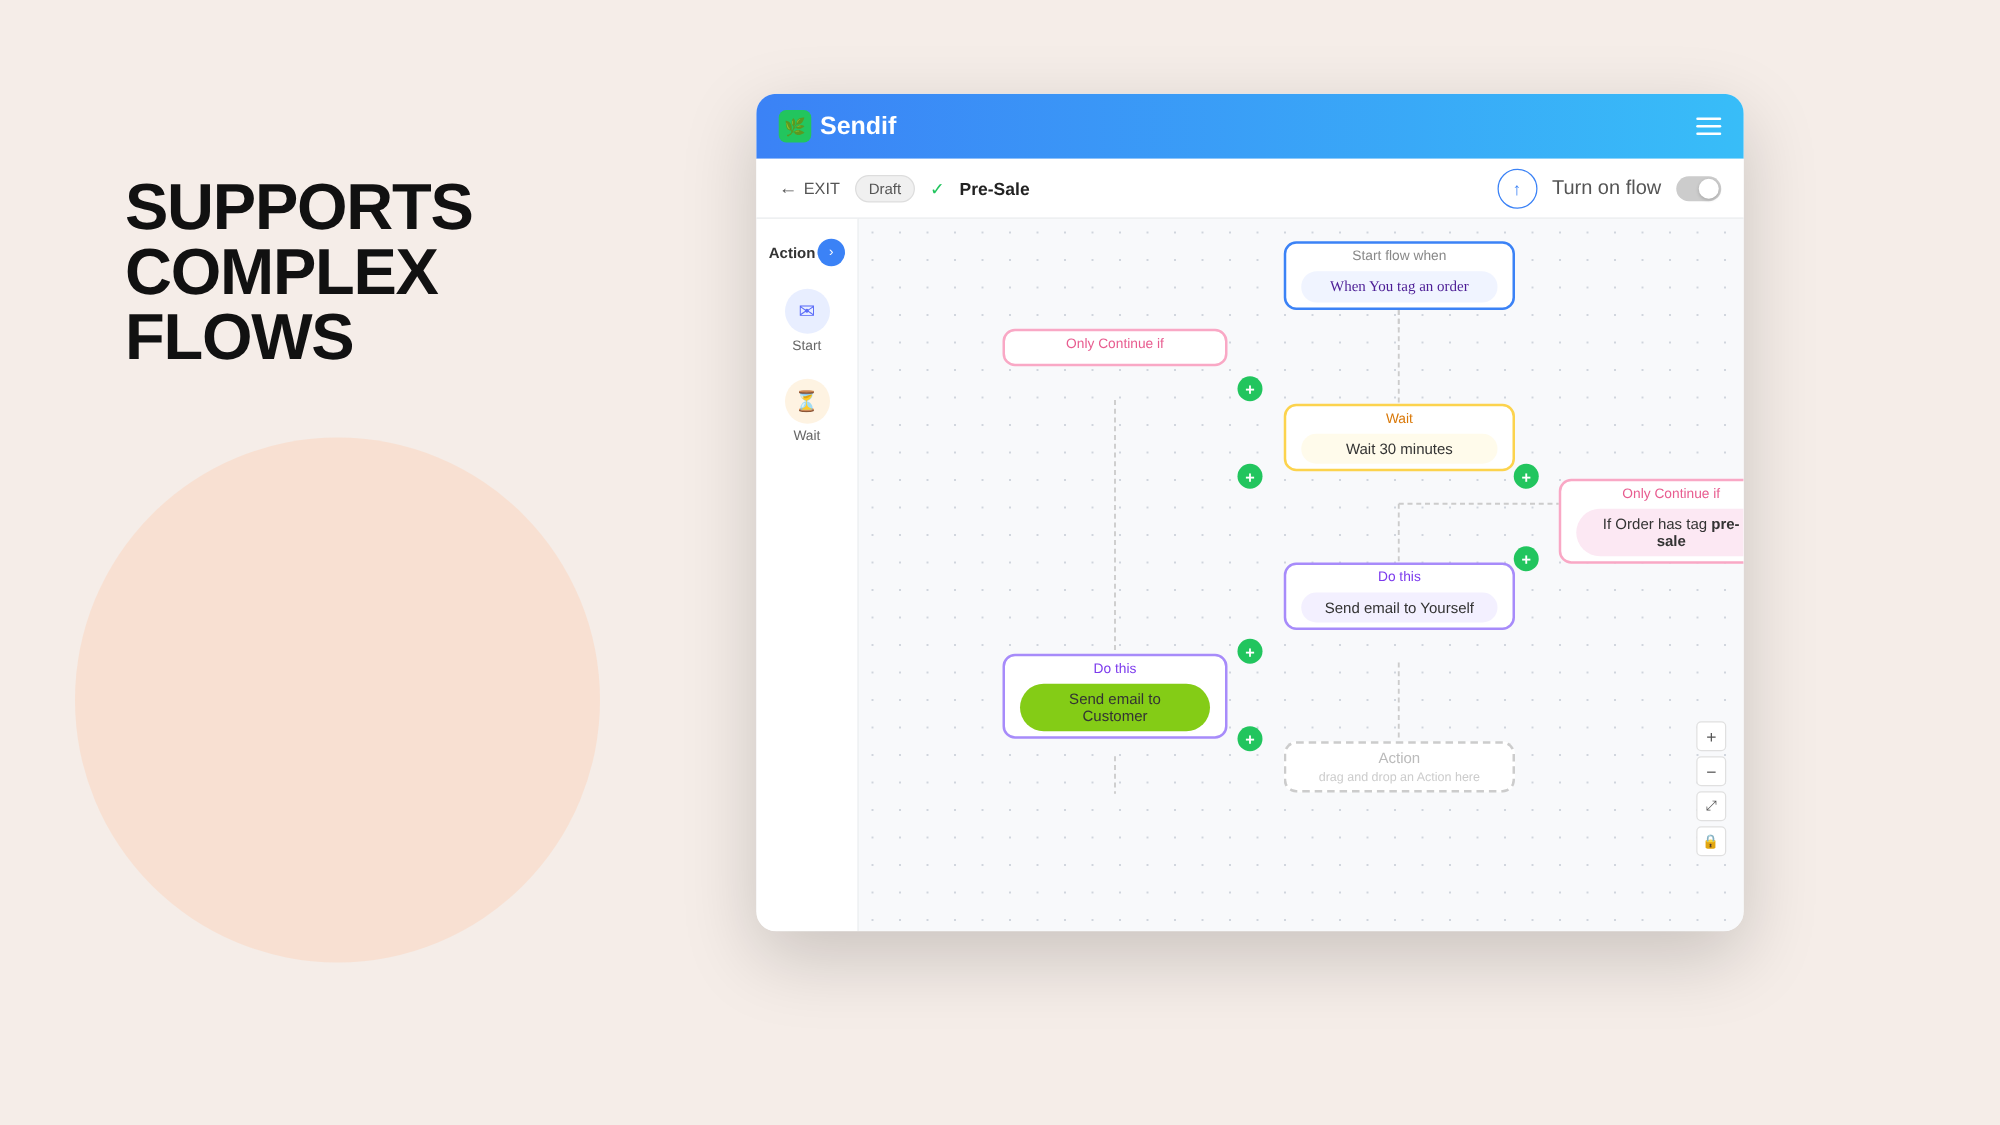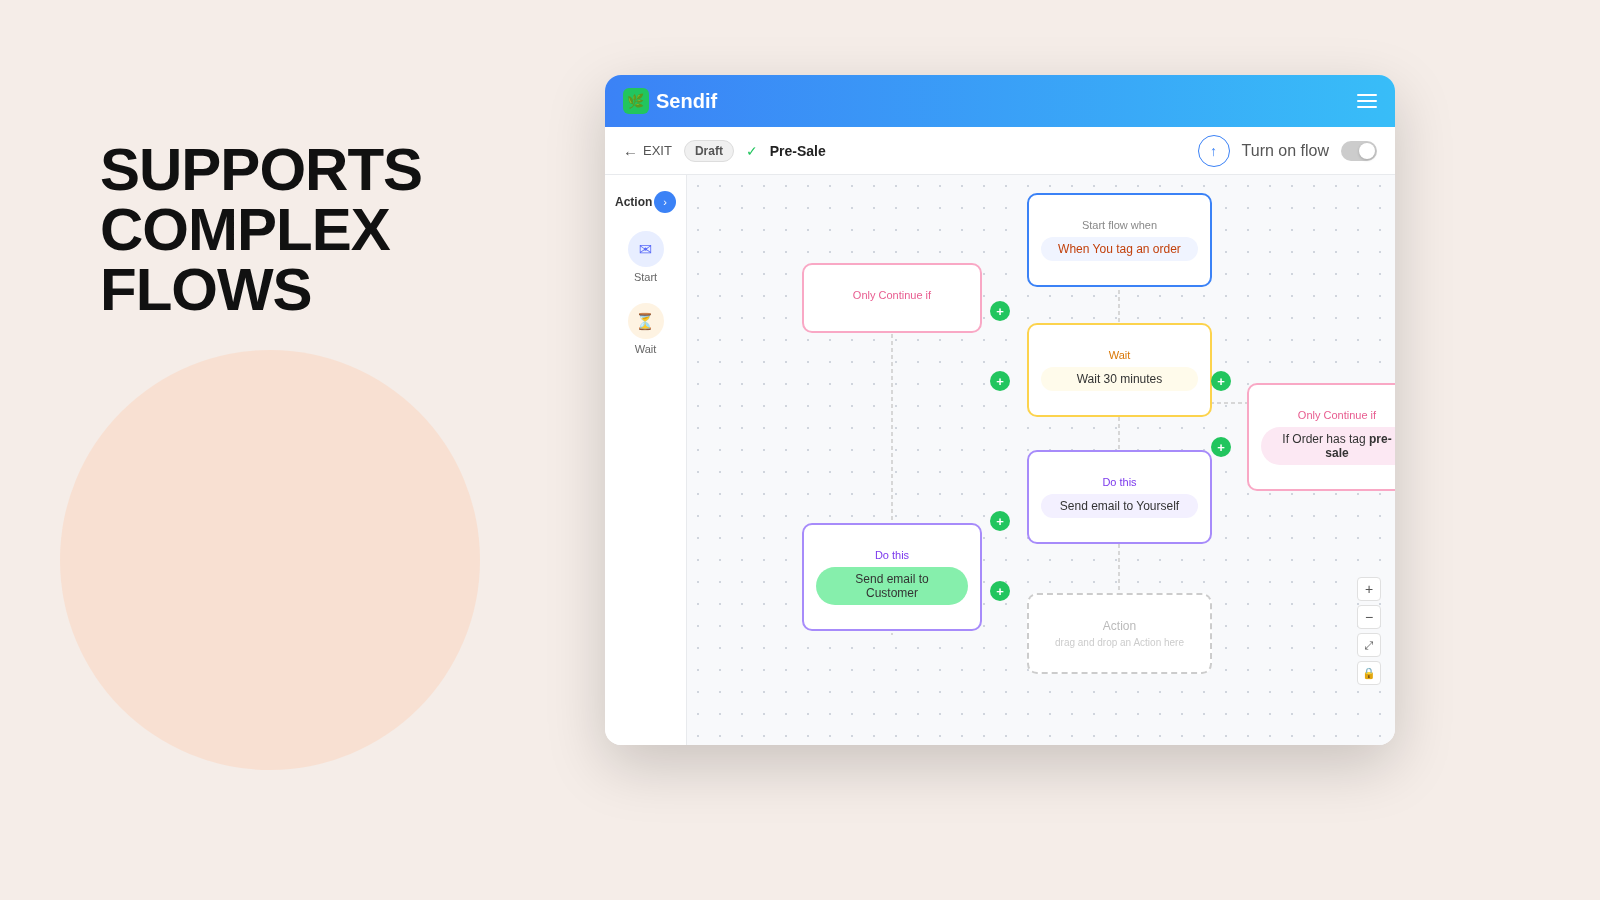--- a/index.html
+++ b/index.html
@@ -24,21 +24,21 @@
     }
 
     
     .left-panel {
       position: absolute;
       left: 100px;
       top: 140px;
       width: 540px;
     }
     .left-title {
-      font-size: 60px;
+      font-size: 52px;
       font-weight: 900;
       line-height: 1.0;
       color: #111;
       letter-spacing: -1px;
     }
 
     
     .app-window {
       position: absolute;
       left: 605px;
@@ -119,21 +119,21 @@
     .exit-arrow {
       font-size: 15px;
     }
     .draft-badge {
       background: #f0f0f0;
       border: 1px solid #ddd;
       border-radius: 20px;
       padding: 3px 10px;
       font-size: 12px;
       color: #555;
-      font-weight: 700;
+      font-weight: 400;
       text-align: center;
     }
     .check-icon {
       color: #22c55e;
       font-size: 14px;
     }
     .flow-name {
       font-size: 14px;
       font-weight: 600;
       color: #222;
@@ -242,21 +242,21 @@
       background: #f8f9fb;
       background-image: radial-gradient(circle, #d0d5dd 1px, transparent 1px);
       background-size: 22px 22px;
       overflow: hidden;
     }
 
     
     .node {
       position: absolute;
       border-radius: 10px;
-      padding: 24px 12px;
+      padding: 4px 12px;
       font-size: 12px;
     }
     .node-title {
       font-size: 11px;
       color: #888;
       margin-bottom: 6px;
       text-align: center;
     }
     .node-content {
       border-radius: 20px;
@@ -269,21 +269,22 @@
     
     .node-start {
       border: 2px solid #3b82f6;
       background: white;
       left: 340px;
       top: 18px;
       width: 185px;
     }
     .node-start .node-content {
       background: #f0f4ff;
-      color: #c2410c;
+      color: #4c1d95;
+      font-family: Liberation Serif, serif;
     }
 
     
     .node-condition-left {
       border: 2px solid #f9a8c5;
       background: white;
       left: 115px;
       top: 88px;
       width: 180px;
     }
@@ -339,21 +340,21 @@
     
     .node-action-customer {
       border: 2px solid #a78bfa;
       background: white;
       left: 115px;
       top: 348px;
       width: 180px;
     }
     .node-action-customer .node-title { color: #7c3aed; }
     .node-action-customer .node-content {
-      background: #86efac;
+      background: #84cc16;
       color: #333;
     }
 
     
     .node-action-placeholder {
       border: 2px dashed #ccc;
       background: white;
       left: 340px;
       top: 418px;
       width: 185px;

